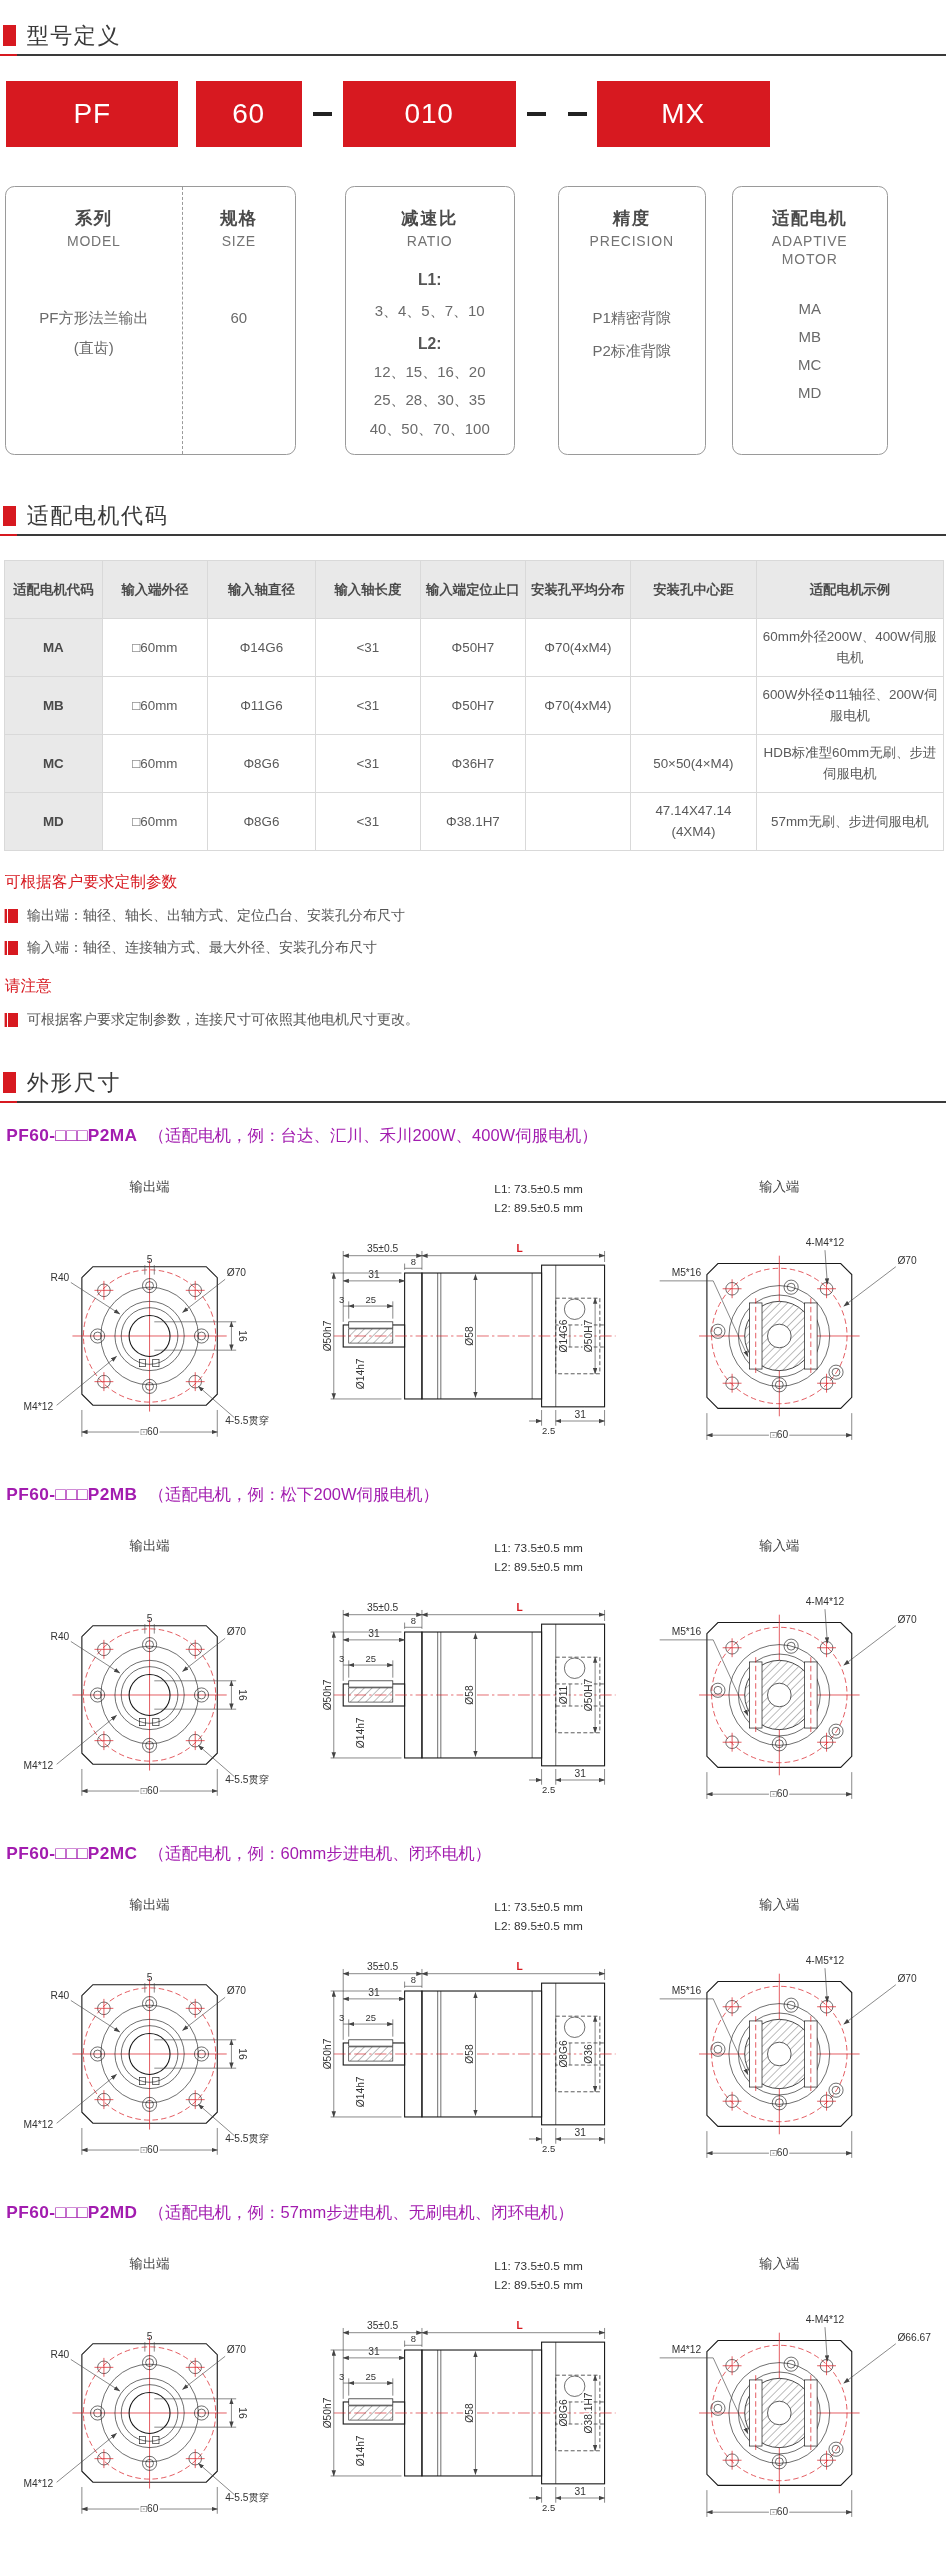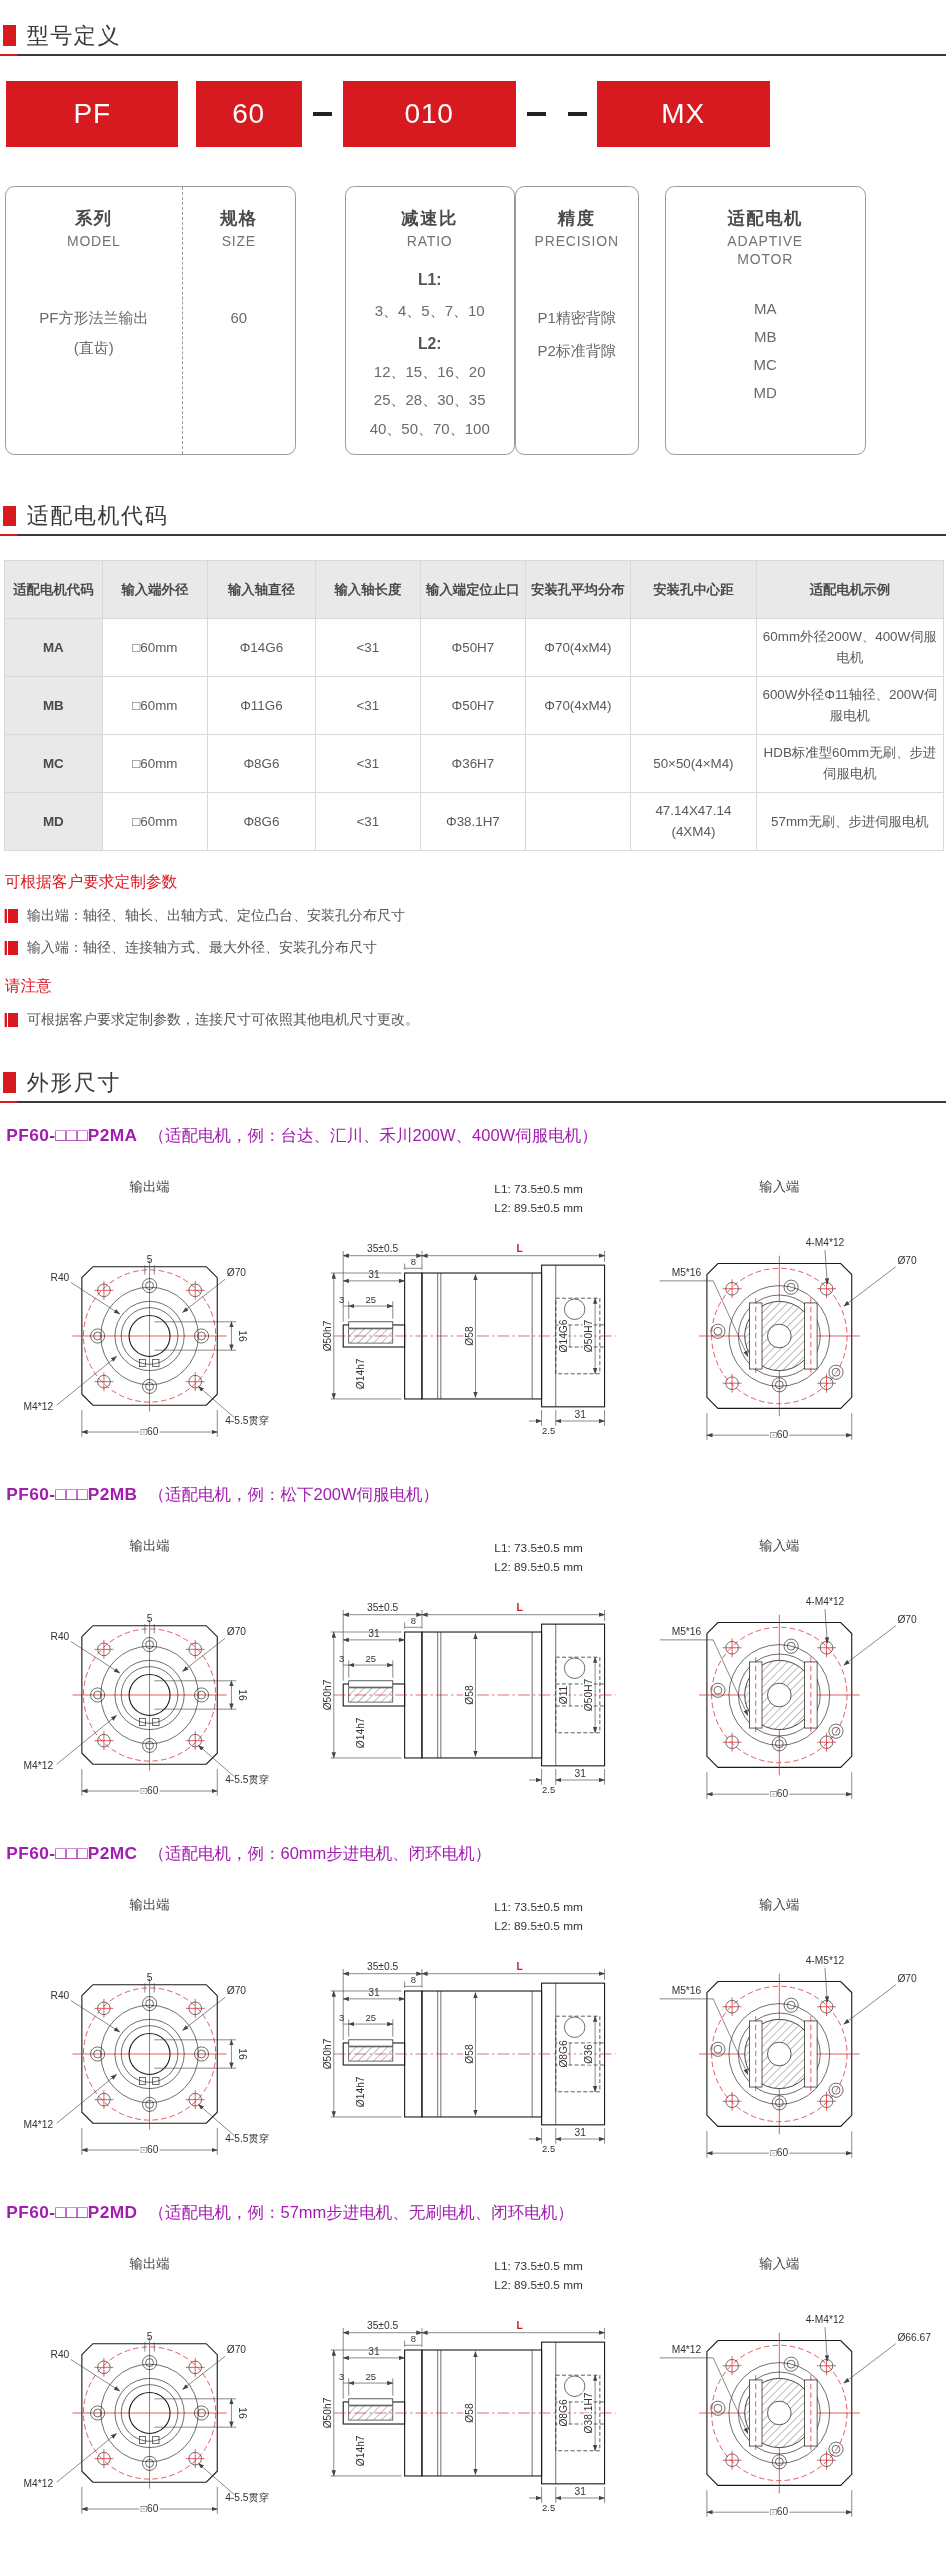--- a/index.html
+++ b/index.html
@@ -123,27 +123,27 @@
       <div class="info-box" style="width:170px;margin-left:49px">
         <div class="info-zh">减速比</div>
         <div class="info-en">RATIO</div>
         <div class="ratio-l">L1:</div>
         <div class="ratio-v">3、4、5、7、10</div>
         <div class="ratio-l" style="margin-top:9.4px">L2:</div>
         <div class="ratio-v" style="margin-top:4.7px">12、15、16、20</div>
         <div class="ratio-v" style="margin-top:0">25、28、30、35</div>
         <div class="ratio-v" style="margin-top:0">40、50、70、100</div>
       </div>
-      <div class="info-box" style="width:124px;">
+      <div class="info-box" style="width:148px;margin-left:43px">
         <div class="info-zh">精度</div>
         <div class="info-en">PRECISION</div>
         <div class="info-val" style="margin-top:58px">P1精密背隙</div>
         <div class="info-val" style="margin-top:14px">P2标准背隙</div>
       </div>
-      <div class="info-box" style="width:201px;margin-left:26px">
+      <div class="info-box" style="width:156px;margin-left:26px">
         <div class="info-zh">适配电机</div>
         <div class="info-en" style="max-width:102px;margin:3.1px auto 0">ADAPTIVE MOTOR</div>
         <div class="info-val" style="margin-top:31.5px">MA</div>
         <div class="info-val" style="margin-top:11px">MB</div>
         <div class="info-val" style="margin-top:11px">MC</div>
         <div class="info-val" style="margin-top:11px">MD</div>
       </div>
     </div>
   </div>
 

